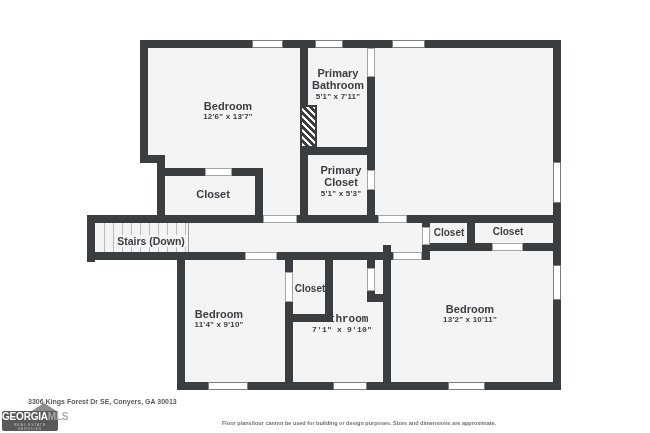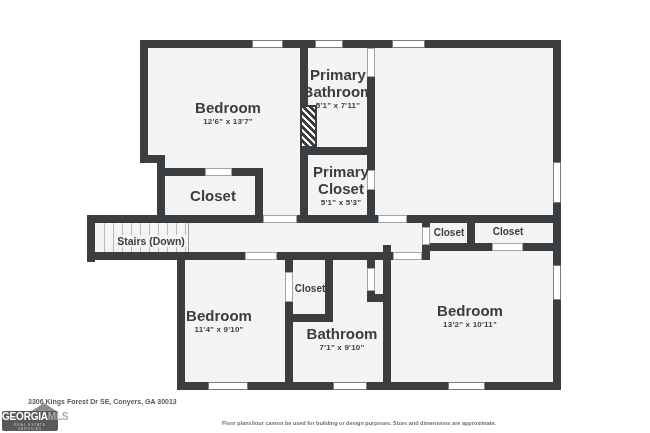--- a/index.html
+++ b/index.html
@@ -8,21 +8,21 @@
   .floor{position:absolute;background:#f4f4f4;}
   .wpatch{position:absolute;background:#ffffff;}
   .w{position:absolute;background:#3b3e41;}
   .win{position:absolute;background:#ffffff;border:1px solid #7a7d80;box-sizing:border-box;}
   .door{position:absolute;background:#ffffff;border:1px solid #a2a5a8;box-sizing:border-box;}
   .hatch{position:absolute;background:repeating-linear-gradient(45deg,#ffffff 0 2.5px,#3b3e41 2.5px 5px);
          border:2px solid #3b3e41;box-sizing:border-box;}
   .treads{position:absolute;background:repeating-linear-gradient(to right,rgba(0,0,0,0) 0 8px,#b9bbbd 8px 9px);}
   .thinline{position:absolute;background:#9a9da0;}
   .lbl{position:absolute;text-align:center;color:#3a3e42;font-weight:bold;line-height:1.12;}
-  .lbl .nm{display:block;font-size:15px;}
+  .lbl .nm{display:block;font-size:11px;}
   .lbl.small .nm{font-size:10px;}
   .lbl .dm{display:block;font-size:8px;margin-top:1px;letter-spacing:.2px;}
   .lbl.stairs .nm{font-size:10.5px;background:rgba(245,245,245,.92);display:inline;padding:0 3px;}
   .addr{position:absolute;left:28px;top:398px;font-size:7px;font-weight:bold;color:#5a5a5a;}
   .disc{position:absolute;left:222px;top:420px;font-size:5.5px;font-weight:bold;color:#6e6e6e;}
   .logo{position:absolute;left:2px;top:411px;width:56px;height:20px;background:#58595b;border-radius:2px;
         text-align:center;z-index:9;}
   .logo .l1{display:block;font-size:10px;font-weight:bold;color:#ffffff;line-height:12px;letter-spacing:-.2px;}
   .logo .l1 .mls{color:#a9abad;}
   .logo .l2{display:block;font-size:3.5px;color:#c2c3c4;letter-spacing:.8px;line-height:4px;}
@@ -134,21 +134,21 @@
   <div class="lbl small" style="left:481px;top:226px;width:54px;">
     <span class="nm">Closet</span>
   </div>
   <div class="lbl" style="left:149px;top:308px;width:140px;">
     <span class="nm">Bedroom</span>
     <span class="dm">11'4" x 9'10"</span>
   </div>
   <div class="lbl small" style="left:288px;top:283px;width:44px;">
     <span class="nm">Closet</span>
   </div>
-  <div class="lbl" style="left:292px;top:326px;width:100px;">
+  <div class="lbl" style="left:292px;top:313px;width:100px;font-family:Liberation Mono, monospace;">
     <span class="nm">Bathroom</span>
     <span class="dm">7'1" x 9'10"</span>
   </div>
   <div class="lbl" style="left:400px;top:303px;width:140px;">
     <span class="nm">Bedroom</span>
     <span class="dm">13'2" x 10'11"</span>
   </div>
 
   <div class="addr">3306 Kings Forest Dr SE, Conyers, GA 30013</div>
   <div class="roof"></div>

